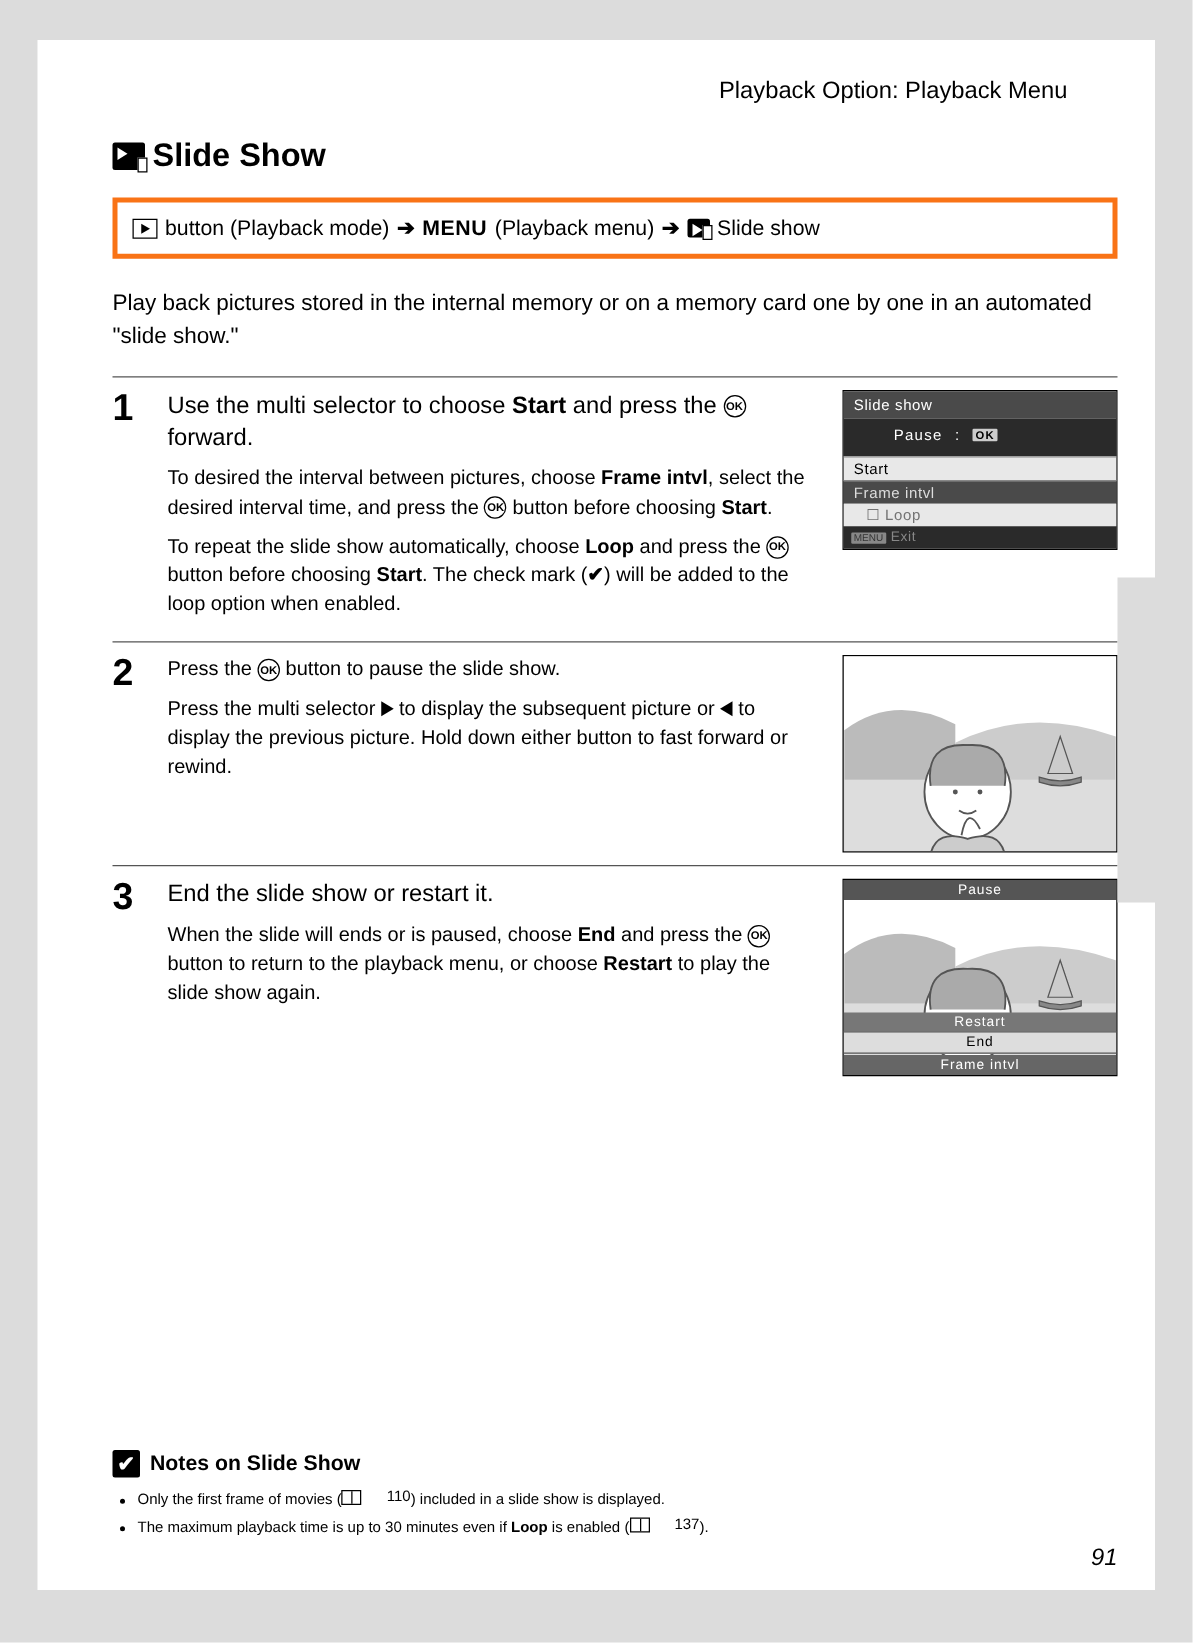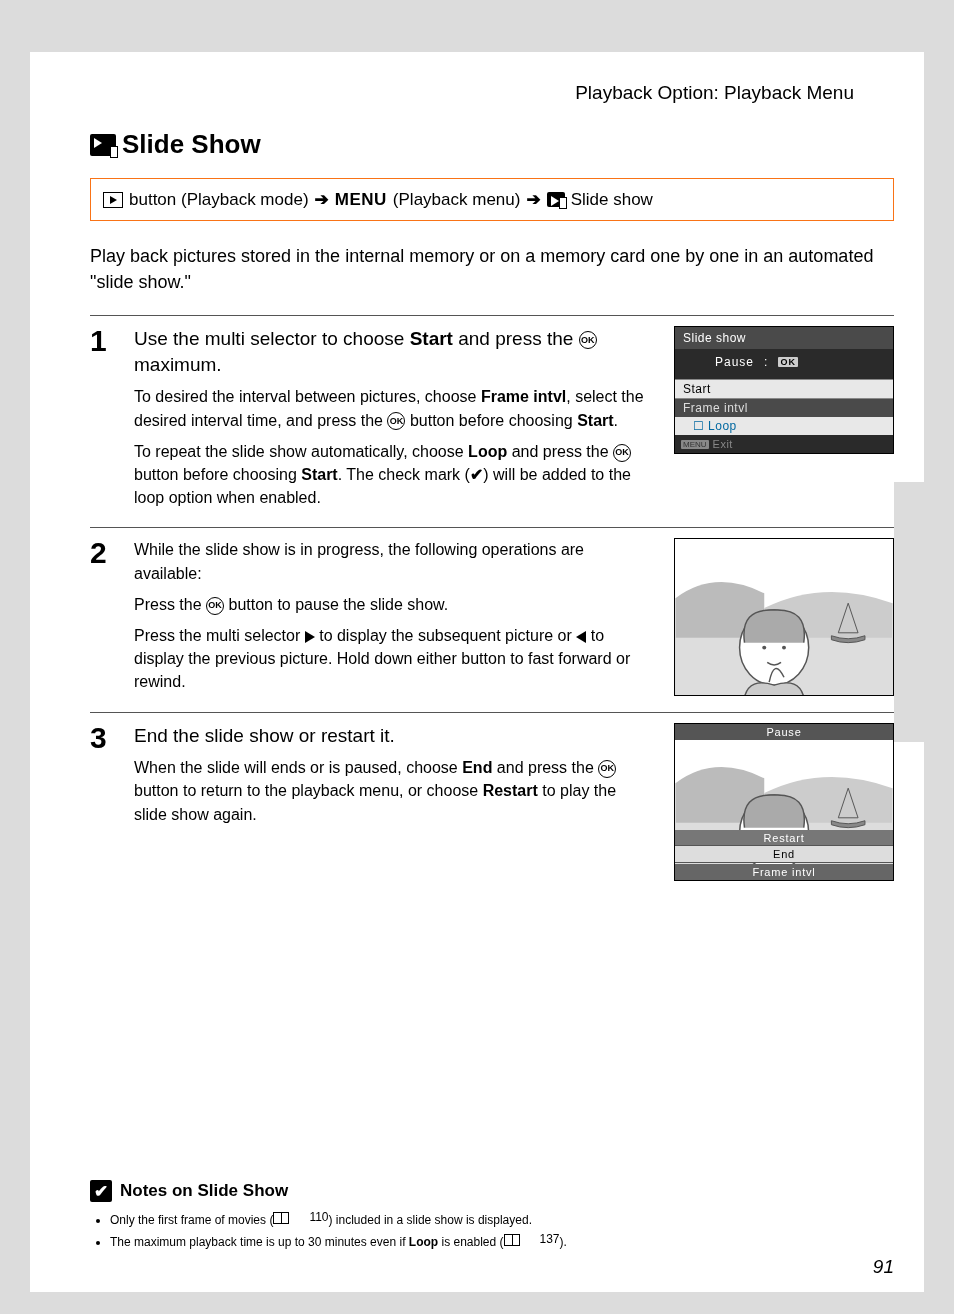--- a/index.html
+++ b/index.html
@@ -7,21 +7,21 @@
     background: #dcdcdc;
     font-family: "Helvetica Neue", Arial, sans-serif;
     color: #000;
     width: 954px;
     height: 1314px;
     position: relative;
   }
   .page {
     background: #fff;
     position: absolute;
-    top: 52px;
+    top: 32px;
     left: 30px;
     width: 894px;
     height: 1240px;
     padding: 30px 30px 20px 60px;
   }
   .header-tag {
     text-align: right;
     font-size: 19px;
     margin-bottom: 25px;
     padding-right: 40px;
@@ -51,21 +51,21 @@
   }
   .slideshow-icon::after {
     content:"";
     position:absolute;
     bottom:-2px; right:-2px;
     width:6px; height:10px;
     background:#fff;
     border:1px solid #000;
   }
   .breadcrumb-box {
-    border: 1px solid #f97316;
+    border: 4px solid #f97316;
     padding: 10px 12px;
     font-size: 17px;
     margin-bottom: 22px;
     display:flex;
     align-items:center;
     flex-wrap:wrap;
     gap:6px;
   }
   .play-box {
     display:inline-flex;
@@ -164,21 +164,21 @@
     border-radius:1px;
     font-weight:bold;
   }
   .lcd-row {
     padding:2px 8px;
     font-size:12px;
     letter-spacing:0.5px;
   }
   .lcd-row.hl { background:#e8e8e8; color:#000; border-top:1px solid #888; border-bottom:1px solid #888;}
   .lcd-row.dark { background:#4a4a4a; color:#ddd; }
-  .lcd-row.loop { background:#e8e8e8; color:#0369a1; padding-left:18px;}
+  .lcd-row.loop { background:#e8e8e8; color:#737373; padding-left:18px;}
   .lcd-exit {
     padding:3px 6px;
     background:#2a2a2a;
     color:#888;
     font-size:11px;
     letter-spacing:0.5px;
     display:flex;
     align-items:center;
     gap:4px;
   }
@@ -310,21 +310,21 @@
   </div>
 
   <div class="intro">Play back pictures stored in the internal memory or on a memory card one by one in an automated "slide show."</div>
 
   <hr class="step-sep">
 
   <div class="step">
     <div class="step-num">1</div>
     <div class="step-body">
       <div class="step-heading">
-        <span>Use the multi selector to choose </span><b>Start</b><span> and press the </span><span class="ok-btn">OK</span><span> maximum.</span>
+        <span>Use the multi selector to choose </span><b>Start</b><span> and press the </span><span class="ok-btn">OK</span><span> forward.</span>
       </div>
       <div class="step-text">
         <span>To desired the interval between pictures, choose </span><b>Frame intvl</b><span>, select the desired interval time, and press the </span><span class="ok-btn">OK</span><span> button before choosing </span><b>Start</b><span>.</span>
       </div>
       <div class="step-text">
         <span>To repeat the slide show automatically, choose </span><b>Loop</b><span> and press the </span><span class="ok-btn">OK</span><span> button before choosing </span><b>Start</b><span>. The check mark (</span><span class="check">✔</span><span>) will be added to the loop option when enabled.</span>
       </div>
     </div>
     <div class="screen">
       <div class="lcd">
@@ -343,21 +343,20 @@
         </div>
       </div>
     </div>
   </div>
 
   <hr class="step-sep">
 
   <div class="step">
     <div class="step-num">2</div>
     <div class="step-body">
-      <div class="step-text">While the slide show is in progress, the following operations are available:</div>
       <div class="step-text">
         <span>Press the </span><span class="ok-btn">OK</span><span> button to pause the slide show.</span>
       </div>
       <div class="step-text">
         <span>Press the multi selector </span><span class="tri-right"></span><span> to display the subsequent picture or </span><span class="tri-left"></span><span> to display the previous picture. Hold down either button to fast forward or rewind.</span>
       </div>
     </div>
     <div class="illus">
       <svg viewBox="0 0 220 158">
         <rect x="0" y="0" width="220" height="158" fill="#fff"></rect>

